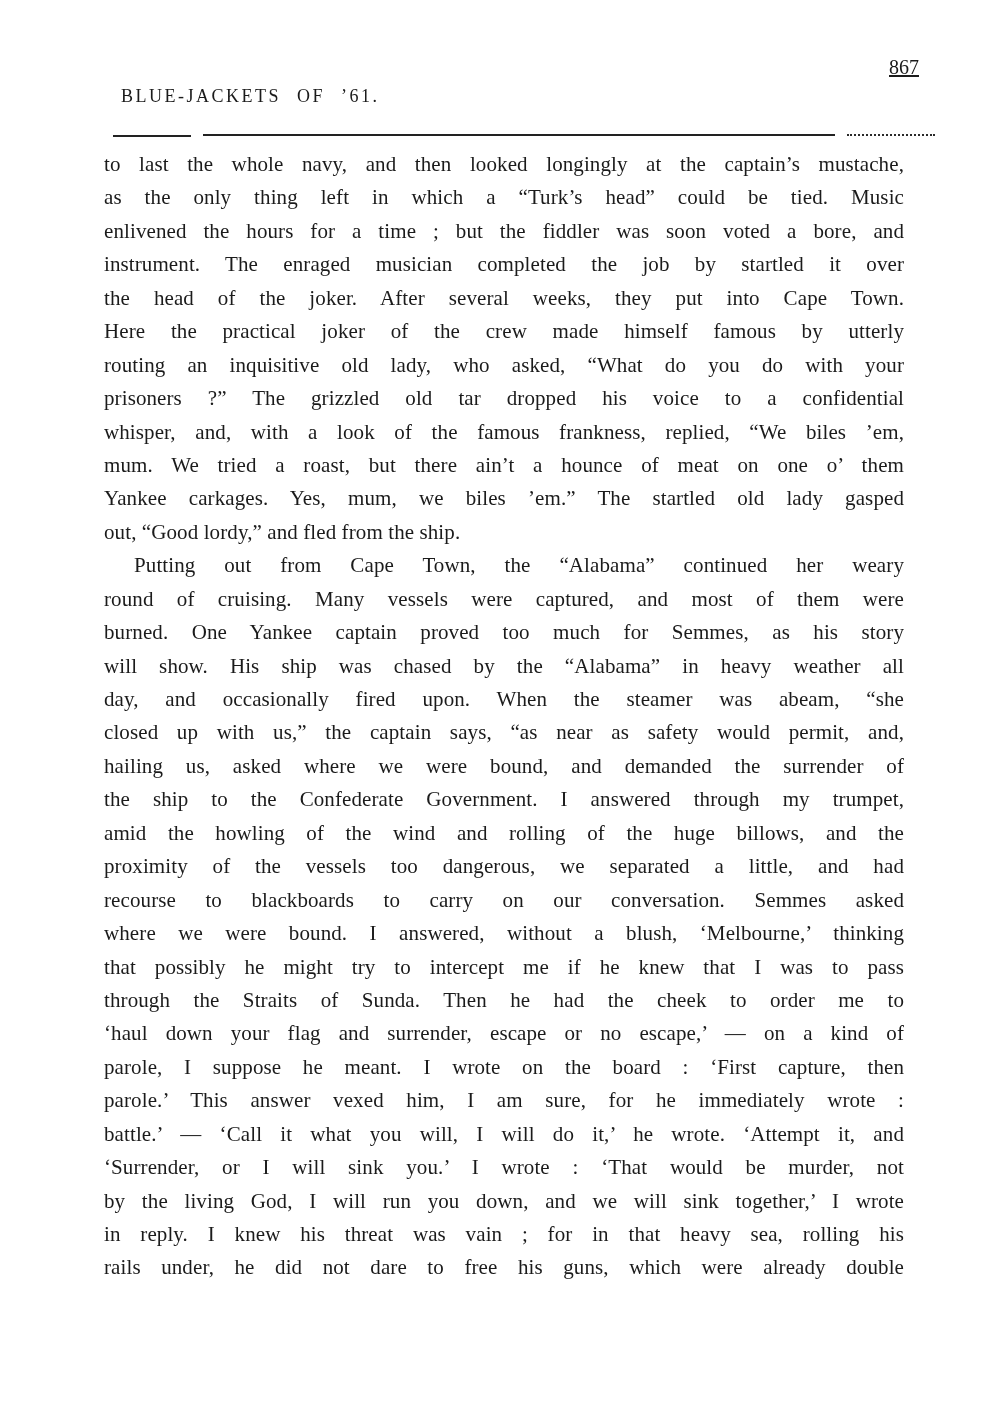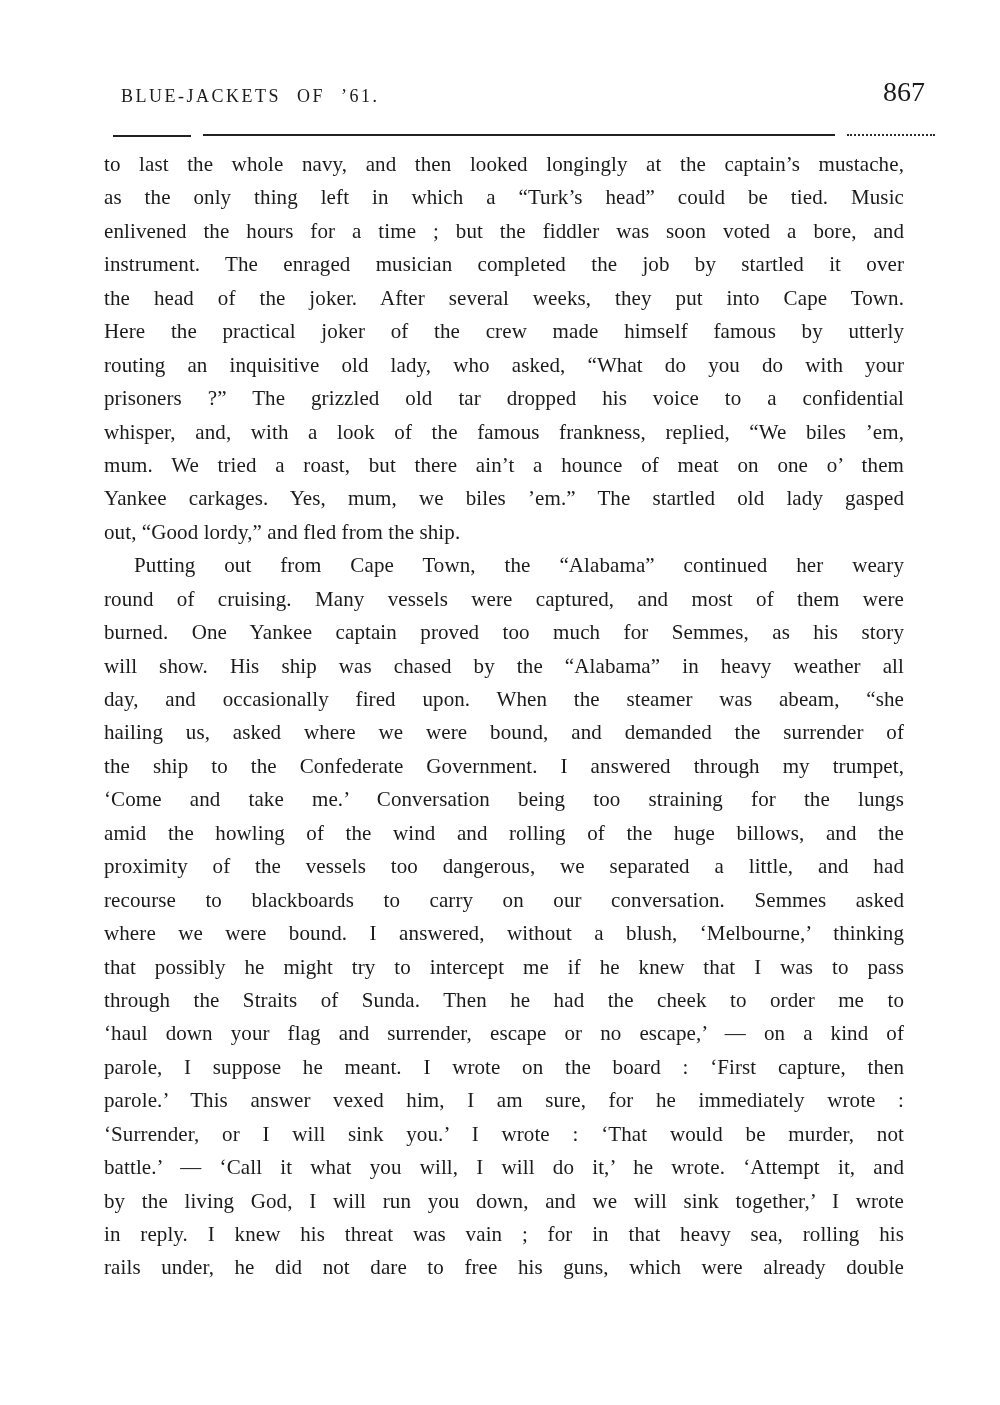--- a/index.html
+++ b/index.html
@@ -22,26 +22,27 @@
     left: 121px;
     width: 800px;
     text-align: left;
     font-size: 18px;
     letter-spacing: 2.5px;
     word-spacing: 9px;
     color: #1b1b1b;
   }
   .page-number {
     position: absolute;
-    top: 76px;
+    top: 56px;
     left: 872px;
     width: 64px;
     text-align: center;
-    font-size: 28px;
+    font-size: 20px;
     color: #1b1b1b;
+    text-decoration: underline;
   }
   .rule-seg {
     position: absolute;
     height: 2px;
     background: #222222;
   }
   .rule-a { top: 135px; left: 113px; width: 78px; transform: rotate(-0.15deg); }
   .rule-b { top: 134px; left: 203px; width: 632px; }
   .rule-c {
     top: 134px; left: 847px; width: 88px;
@@ -100,33 +101,33 @@
       <div class="line">Yankee carkages.  Yes, mum, we biles ’em.”  The startled old lady gasped</div>
       <div class="line short">out, “Good lordy,” and fled from the ship.</div>
     </div>
 
     <div>
       <div class="line indent">Putting out from Cape Town, the “Alabama” continued her weary</div>
       <div class="line">round of cruising.  Many vessels were captured, and most of them were</div>
       <div class="line">burned.  One Yankee captain proved too much for Semmes, as his story</div>
       <div class="line">will show.  His ship was chased by the “Alabama” in heavy weather all</div>
       <div class="line">day, and occasionally fired upon.  When the steamer was abeam, “she</div>
+      <div class="line">closed up with us,” the captain says, “as near as safety would permit, and,</div>
       <div class="line">hailing us, asked where we were bound, and demanded the surrender of</div>
       <div class="line">the ship to the Confederate Government.  I answered through my trumpet,</div>
-      <div class="line">‘Come and take me.’  Conversation being too straining for the lungs</div>
       <div class="line">amid the howling of the wind and rolling of the huge billows, and the</div>
       <div class="line">proximity of the vessels too dangerous, we separated a little, and had</div>
       <div class="line">recourse to blackboards to carry on our conversation.  Semmes asked</div>
       <div class="line">where we were bound.  I answered, without a blush, ‘Melbourne,’ thinking</div>
       <div class="line">that possibly he might try to intercept me if he knew that I was to pass</div>
       <div class="line">through the Straits of Sunda.  Then he had the cheek to order me to</div>
       <div class="line">‘haul down your flag and surrender, escape or no escape,’ — on a kind of</div>
       <div class="line">parole, I suppose he meant.  I wrote on the board : ‘First capture, then</div>
       <div class="line">parole.’  This answer vexed him, I am sure, for he immediately wrote :</div>
+      <div class="line">battle.’ — ‘Call it what you will, I will do it,’ he wrote.  ‘Attempt it, and</div>
       <div class="line">‘Surrender, or I will sink you.’  I wrote : ‘That would be murder, not</div>
-      <div class="line">battle.’ — ‘Call it what you will, I will do it,’ he wrote.  ‘Attempt it, and</div>
       <div class="line">by the living God, I will run you down, and we will sink together,’ I wrote</div>
       <div class="line">in reply.  I knew his threat was vain ; for in that heavy sea, rolling his</div>
       <div class="line">rails under, he did not dare to free his guns, which were already double</div>
     </div>
 
   </div>
 </div>
 
 </body></html>

